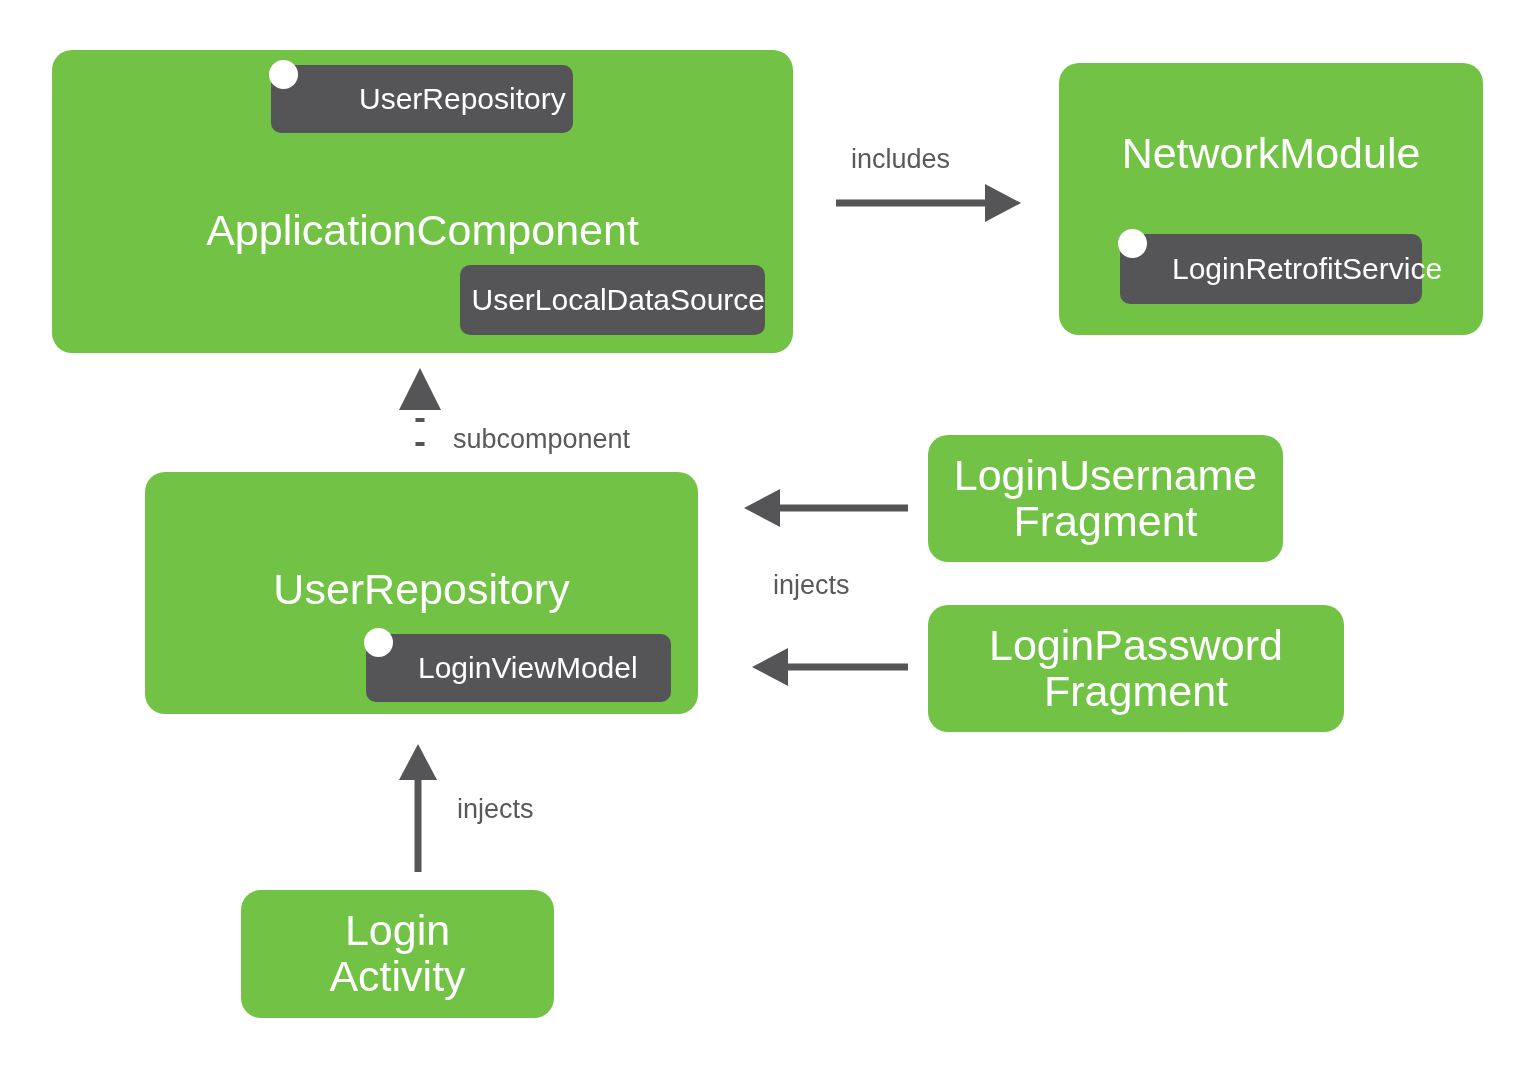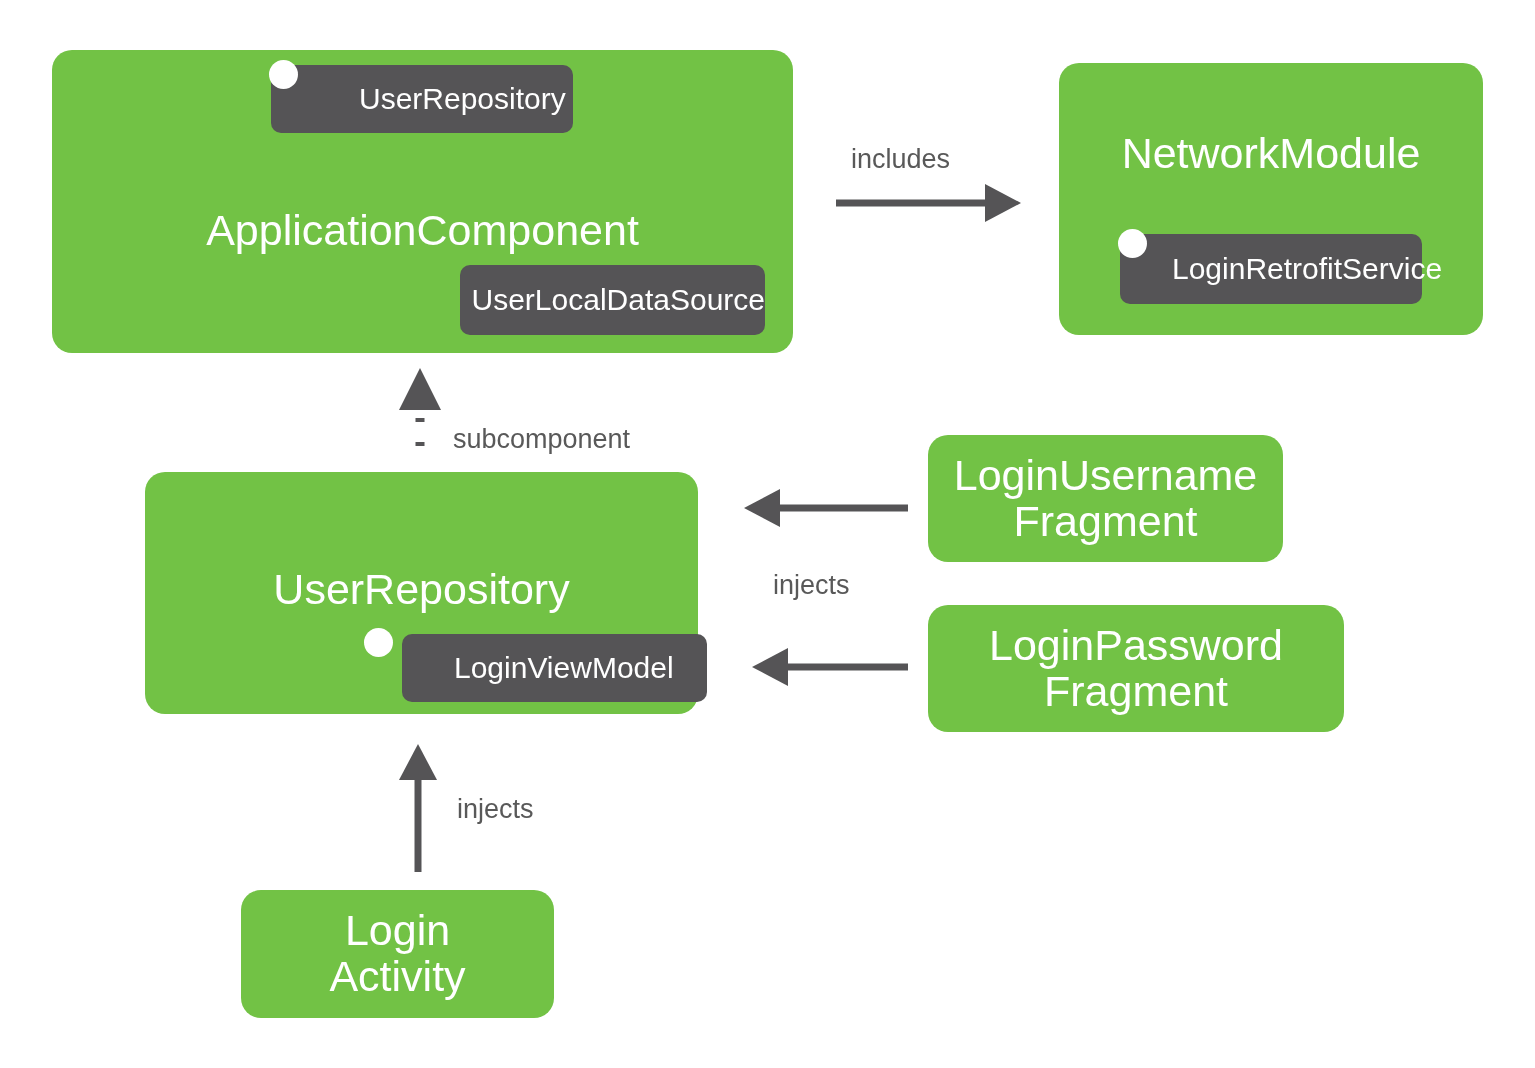--- a/index.html
+++ b/index.html
@@ -140,21 +140,21 @@
     <div class="pill offset-label" style="left:61px; top:171px; width:302px; height:70px;">
       <span class="pill-label">LoginRetrofitService</span>
     </div>
     <div class="dot" style="left:59px; top:166px; width:29px; height:29px;"></div>
   </div>
 
   <div class="gbox" style="left:145px; top:472px; width:553px; height:242px;">
 
     <div class="gbox-title" style="top:95px;">UserRepository</div>
 
-    <div class="pill offset-label" style="left:221px; top:162px; width:305px; height:68px;margin-left:36px;">
+    <div class="pill offset-label" style="left:221px; top:162px; width:305px; height:68px;">
       <span class="pill-label">LoginViewModel</span>
     </div>
     <div class="dot" style="left:219px; top:156px; width:29px; height:29px;"></div>
   </div>
 
   <div class="gbox" style="left:928px; top:435px; width:355px; height:127px;">
     <div class="gbox-title" style="top:18px;">LoginUsername
 Fragment</div>
   </div>
 

